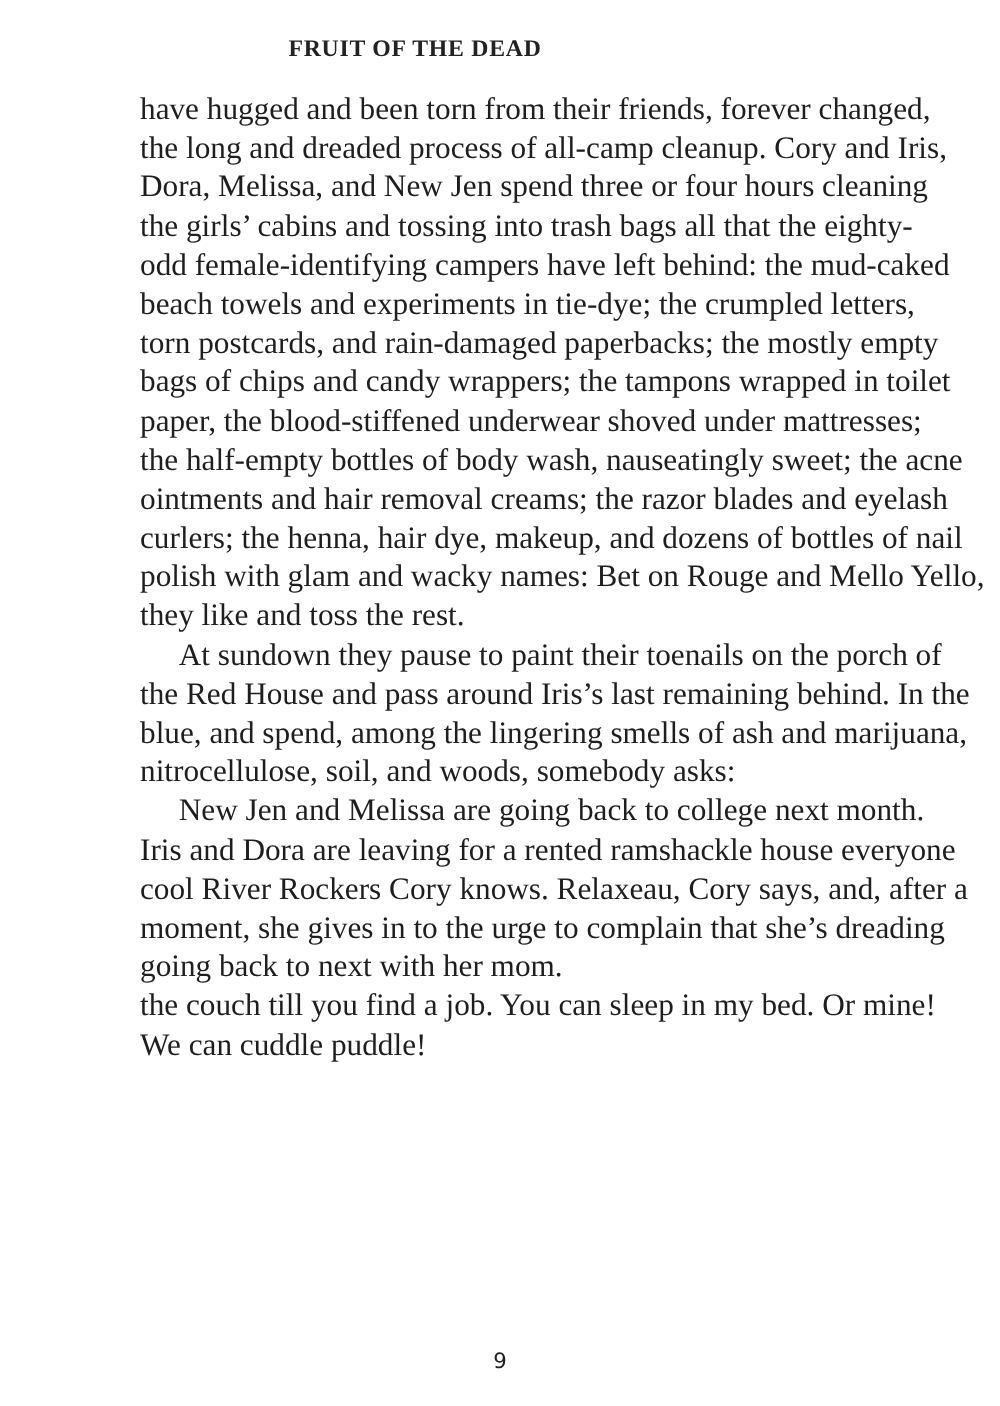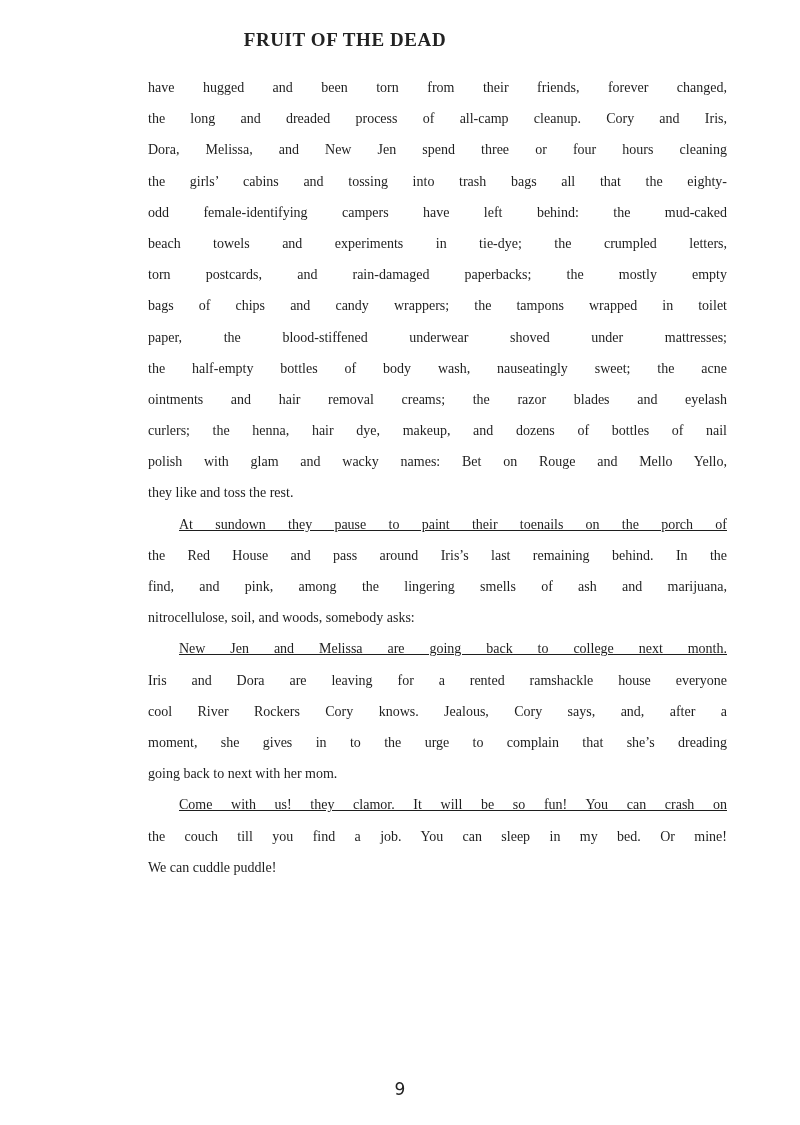--- a/index.html
+++ b/index.html
@@ -19,43 +19,40 @@
       top: 27px;
       left: 0;
       width: 664px;
       text-align: center;
       font-family: "Liberation Serif", "DejaVu Serif", serif;
       font-weight: bold;
       font-size: 19px;
       letter-spacing: 0.6px;
       line-height: 26px;
       color: #222222;
-      padding-left: 13px;
     }
     .text-block {
       position: absolute;
       top: 72px;
       left: 112px;
       width: 579px;
       font-family: "Liberation Serif", "DejaVu Serif", serif;
-      font-size: 14px;
+      font-size: 25px;
       line-height: 31.2px;
       color: #1e1e1e;
-      margin-left: 36px;
     }
     .line {
       display: block;
       white-space: nowrap;
       text-align: justify;
       text-align-last: justify;
       height: 31.2px;
     }
     .line.indent {
       padding-left: 31px;
-      text-decoration: underline;
     }
     .line.last {
       text-align-last: left;
     }
     .folio {
       position: absolute;
       top: 1078px;
       left: 0;
       width: 800px;
       text-align: center;
@@ -84,31 +81,30 @@
         <span class="line">paper, the blood-stiffened underwear shoved under mattresses;</span>
         <span class="line">the half-empty bottles of body wash, nauseatingly sweet; the acne</span>
         <span class="line">ointments and hair removal creams; the razor blades and eyelash</span>
         <span class="line">curlers; the henna, hair dye, makeup, and dozens of bottles of nail</span>
         <span class="line">polish with glam and wacky names: Bet on Rouge and Mello Yello,</span>
         <span class="line last">they like and toss the rest.</span>
       </div>
       <div>
         <span class="line indent">At sundown they pause to paint their toenails on the porch of</span>
         <span class="line">the Red House and pass around Iris’s last remaining behind. In the</span>
-        <span class="line">find, and pink, among the lingering smells of ash and marijuana,</span>
+        <span class="line">blue, and spend, among the lingering smells of ash and marijuana,</span>
         <span class="line last">nitrocellulose, soil, and woods, somebody asks:</span>
       </div>
       <div>
         <span class="line indent">New Jen and Melissa are going back to college next month.</span>
         <span class="line">Iris and Dora are leaving for a rented ramshackle house everyone</span>
-        <span class="line">cool River Rockers Cory knows. Jealous, Cory says, and, after a</span>
+        <span class="line">cool River Rockers Cory knows. Relaxeau, Cory says, and, after a</span>
         <span class="line">moment, she gives in to the urge to complain that she’s dreading</span>
         <span class="line last">going back to next with her mom.</span>
       </div>
       <div>
-        <span class="line indent">Come with us! they clamor. It will be so fun! You can crash on</span>
         <span class="line">the couch till you find a job. You can sleep in my bed. Or mine!</span>
         <span class="line last">We can cuddle puddle!</span>
       </div>
     </div>
 
   <div class="folio">9</div>
 </div>
 
 </body></html>

